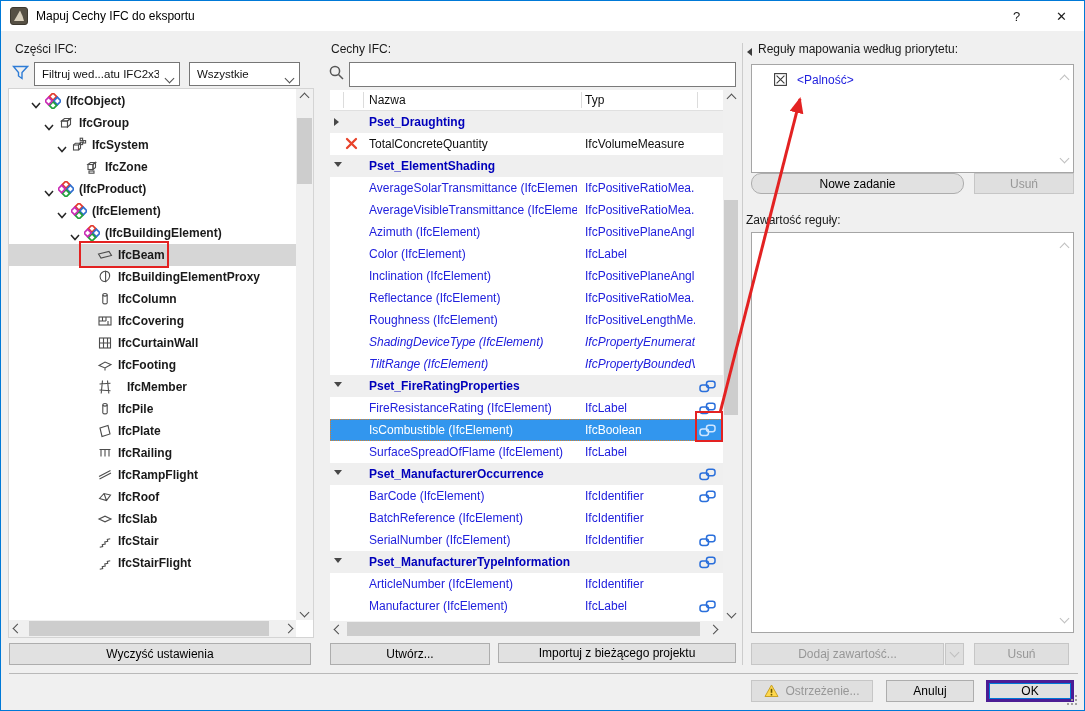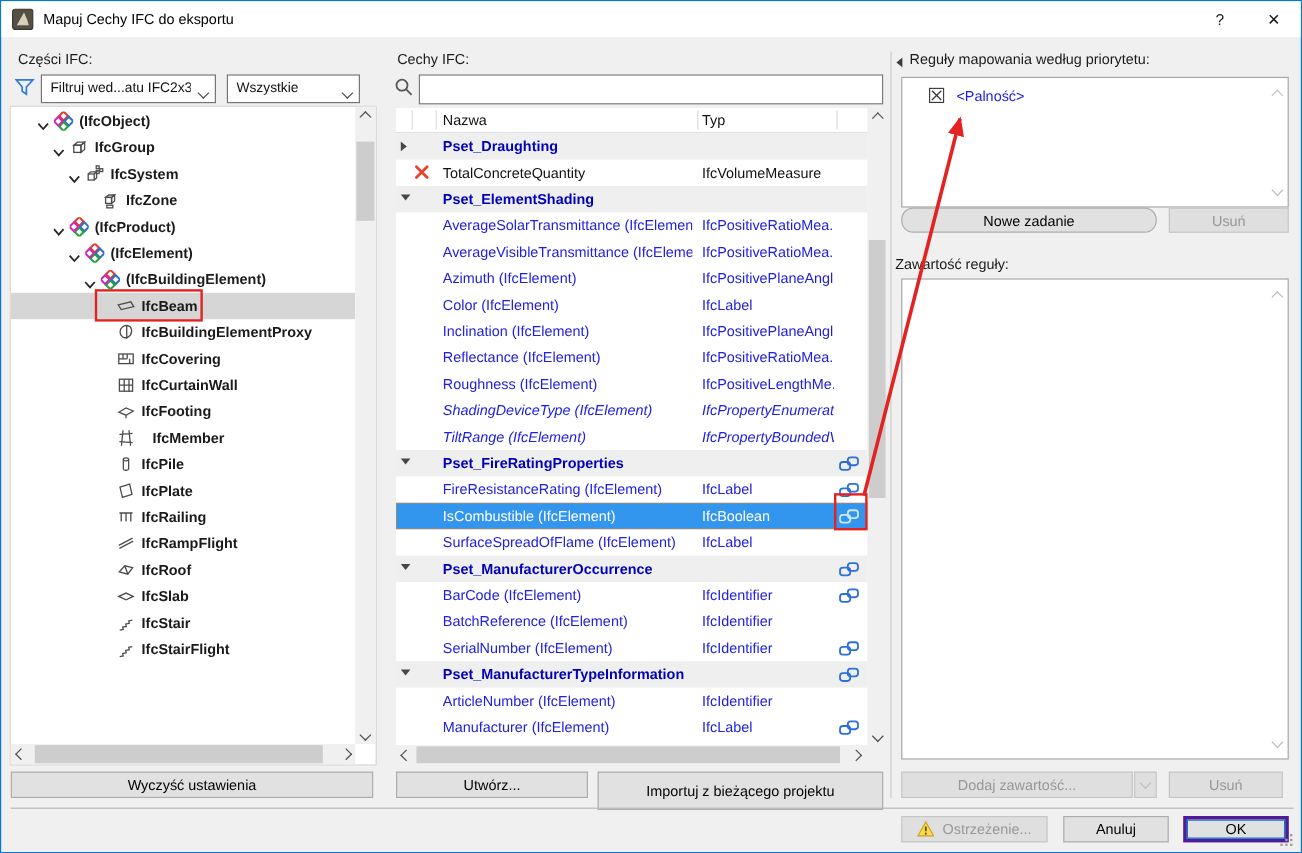--- a/index.html
+++ b/index.html
@@ -214,20 +214,29 @@
               <g fill="none" stroke="#4d4d4d" stroke-width="1.1">
                 <path d="M5 3.5 C9 0.8 13.2 3 12.6 7.5 C12 11.8 7.5 13.6 5 11.6 C2.4 9.6 2.4 5.6 5 3.5 Z"></path>
                 <path d="M8.6 1.8 L8.6 13.2"></path>
               </g>
             </svg></div>
           <div class="tlabel" style="left: 109px;">IfcBuildingElementProxy</div>
         </div>
         <div class="tree-row">
           <div class="ticon" style="left: 88px;"><svg width="16" height="16" viewBox="0 0 16 16">
               <g fill="none" stroke="#4d4d4d" stroke-width="1.1">
+                <ellipse cx="8" cy="3.8" rx="2.2" ry="1.3"></ellipse>
+                <path d="M5.8 3.8 L5.8 12 M10.2 3.8 L10.2 12 M5.8 12 C6.4 13.2 9.6 13.2 10.2 12"></path>
+              </g>
+            </svg></div>
+          <div class="tlabel" style="left: 109px;">IfcColumn</div>
+        </div>
+        <div class="tree-row">
+          <div class="ticon" style="left: 88px;"><svg width="16" height="16" viewBox="0 0 16 16">
+              <g fill="none" stroke="#4d4d4d" stroke-width="1.1">
                 <rect x="2" y="4" width="12" height="8"></rect>
                 <path d="M2 8 L9 8 M5.5 4 L5.5 8 M9 4 L9 8 M11 8 L11 12"></path>
               </g>
             </svg></div>
           <div class="tlabel" style="left: 109px;">IfcCovering</div>
         </div>
         <div class="tree-row">
           <div class="ticon" style="left: 88px;"><svg width="16" height="16" viewBox="0 0 16 16">
               <g fill="none" stroke="#4d4d4d" stroke-width="1.1">
                 <rect x="2.5" y="3" width="11" height="10"></rect>
@@ -523,21 +532,21 @@
       </div>
     <div class="sb-thumb" style="left:17px;top:1px;width:353px;height:14px;"></div>
     <div class="sb-btn" style="left:375px;top:0;">
         <span class="chev right"></span>
       </div>
   </div>
 
   <div class="btn" style="left:329px;top:642px;width:160px;height:22px;">
     <span>Utwórz...</span>
   </div>
-  <div class="btn" style="left:497px;top:642px;width:238px;height:32px;">
+  <div class="btn" style="left:497px;top:642px;width:238px;height:20px;">
     <span>Importuj z bieżącego projektu</span>
   </div>
 
   <div class="vsplit"></div>
   <span class="coll-tri"></span>
   <div class="plabel" style="left:757px;top:41px;">Reguły mapowania według priorytetu:</div>
 
   <div class="listbox" style="left:750px;top:63px;width:323px;height:109px;">
     <div id="rules-list" style="position:relative;width:100%;height:100%;">
         <div class="rule-row">

